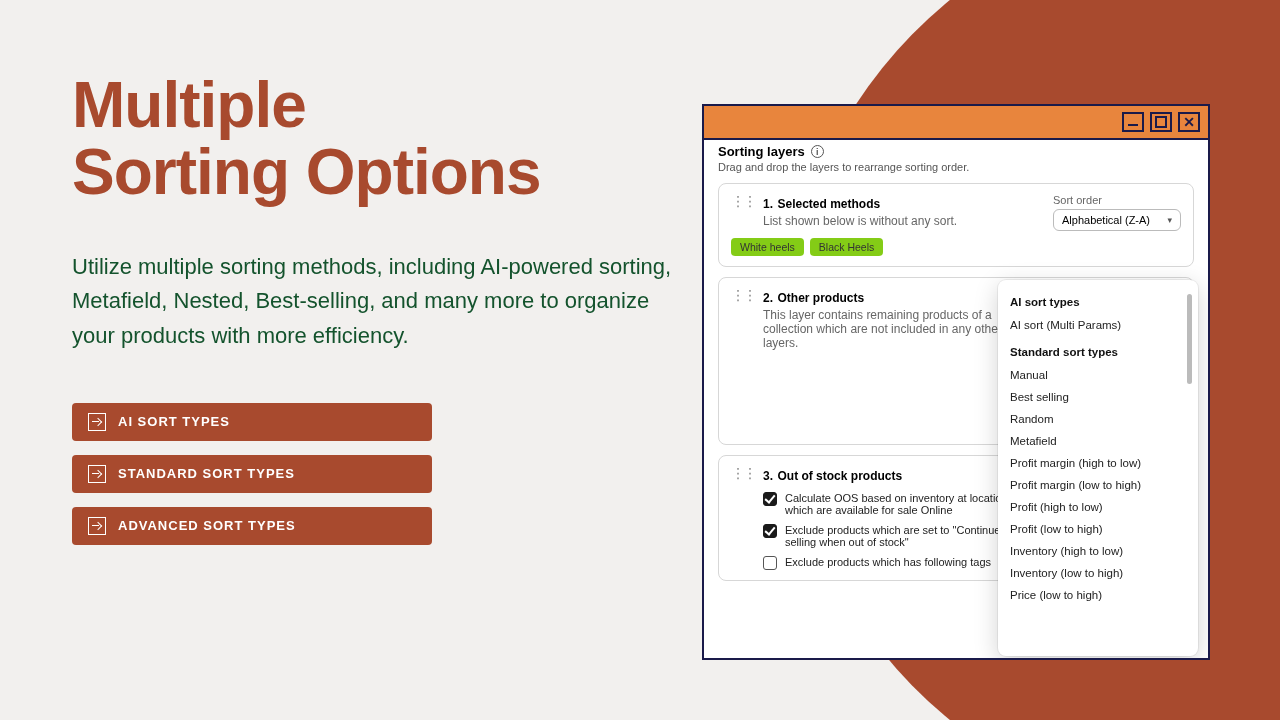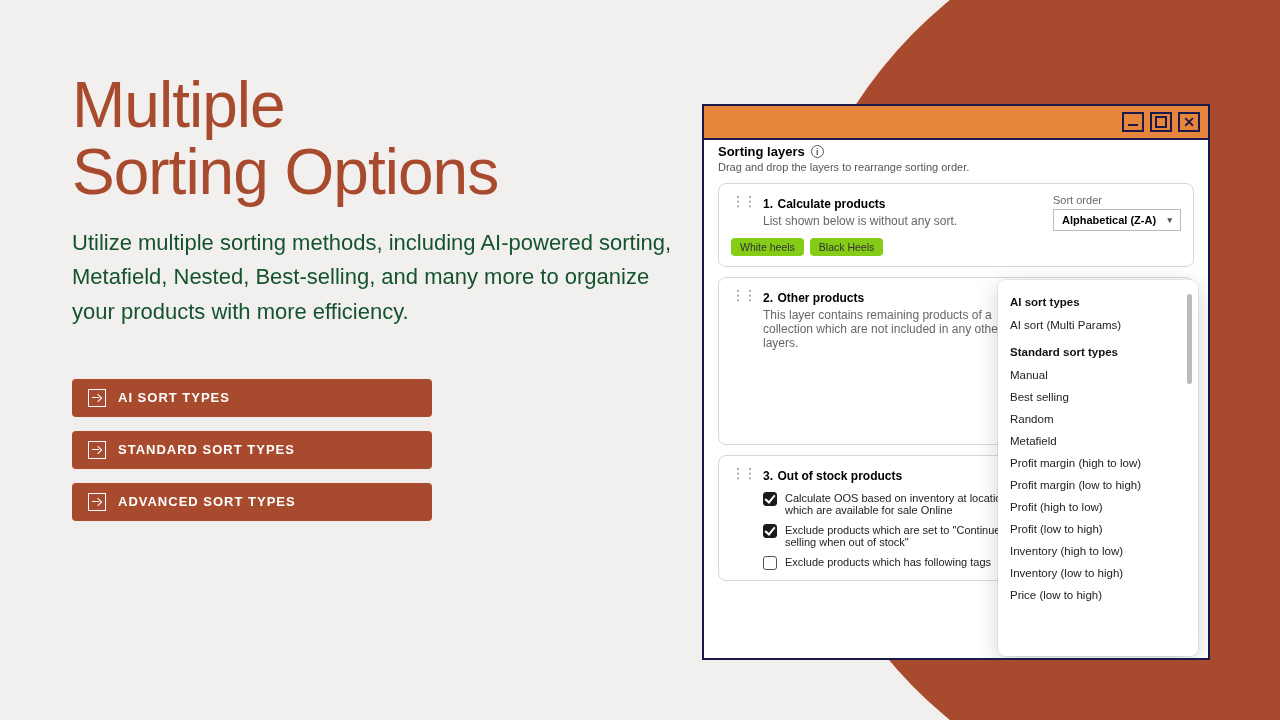--- a/index.html
+++ b/index.html
@@ -20,25 +20,25 @@
 
   .left-col {
     position: absolute;
     left: 72px;
     top: 72px;
     width: 650px;
     z-index: 1;
   }
   .title {
     font-size: 64px;
-    font-weight: 400;
+    font-weight: 700;
     color: #a84a2e;
     line-height: 1.05;
     letter-spacing: -1px;
-    margin-bottom: 20px;
+    margin-bottom: 44px;
     font-family: "Segoe UI", Arial, sans-serif;
   }
   .desc {
     font-size: 22px;
     color: #14532d;
     line-height: 1.55;
     margin-bottom: 50px;
     max-width: 620px;
   }
   .pills { display: flex; flex-direction: column; gap: 14px; width: 360px; }
@@ -137,27 +137,26 @@
     letter-spacing:-2px;
     cursor:grab;
     user-select:none;
   }
   .layer-num { font-size:12px; font-weight:600;}
   .layer-title { font-size:12px; font-weight:700;}
   .layer-desc { font-size:12px; color:#666; margin-top:2px;}
   .sort-col { position:absolute; right:12px; top:10px; text-align:left;}
   .sort-label { font-size:11px; color:#666; margin-bottom:3px;}
   .sort-select {
-    border:1px solid #bbb; border-radius:0;
+    border:1px solid #bbb; border-radius:6px;
     padding:4px 8px; font-size:11px;
     display:flex; align-items:center; gap:6px;
     min-width:128px; justify-content:space-between;
     cursor:pointer;
     background:#fff;
-    font-weight:bold;
   }
   .chev { font-size:9px; color:#555;}
   .tags { margin-top:10px; display:flex; gap:6px;}
   .tag { background:#84cc16; border-radius:4px; padding:3px 9px; font-size:10.5px; color:#333;}
 
   .layer.tall { height:168px;}
 
   .checkbox-row { display:flex; gap:8px; font-size:11px; color:#222; margin-top:8px; align-items:flex-start;}
   .cbx { width:14px;height:14px;border:1.5px solid #555;border-radius:3px;flex-shrink:0; position:relative;}
   .cbx.checked { background:#1a1a1a; border-color:#1a1a1a;}
@@ -229,21 +228,21 @@
       <span>Sorting layers</span>
       <span class="info-icon">i</span>
     </div>
     <div class="subtext">Drag and drop the layers to rearrange sorting order.</div>
 
     <div class="layer">
       <div class="layer-head">
         <span class="drag-handle">⋮⋮</span>
         <div>
           <span class="layer-num">1.</span>
-          <span class="layer-title">Calculate products</span>
+          <span class="layer-title">Selected methods</span>
           <div class="layer-desc">List shown below is without any sort.</div>
         </div>
       </div>
       <div class="sort-col">
         <div class="sort-label">Sort order</div>
         <div class="sort-select">
           <span>Alphabetical (Z-A)</span>
           <span class="chev">▾</span>
         </div>
       </div>

